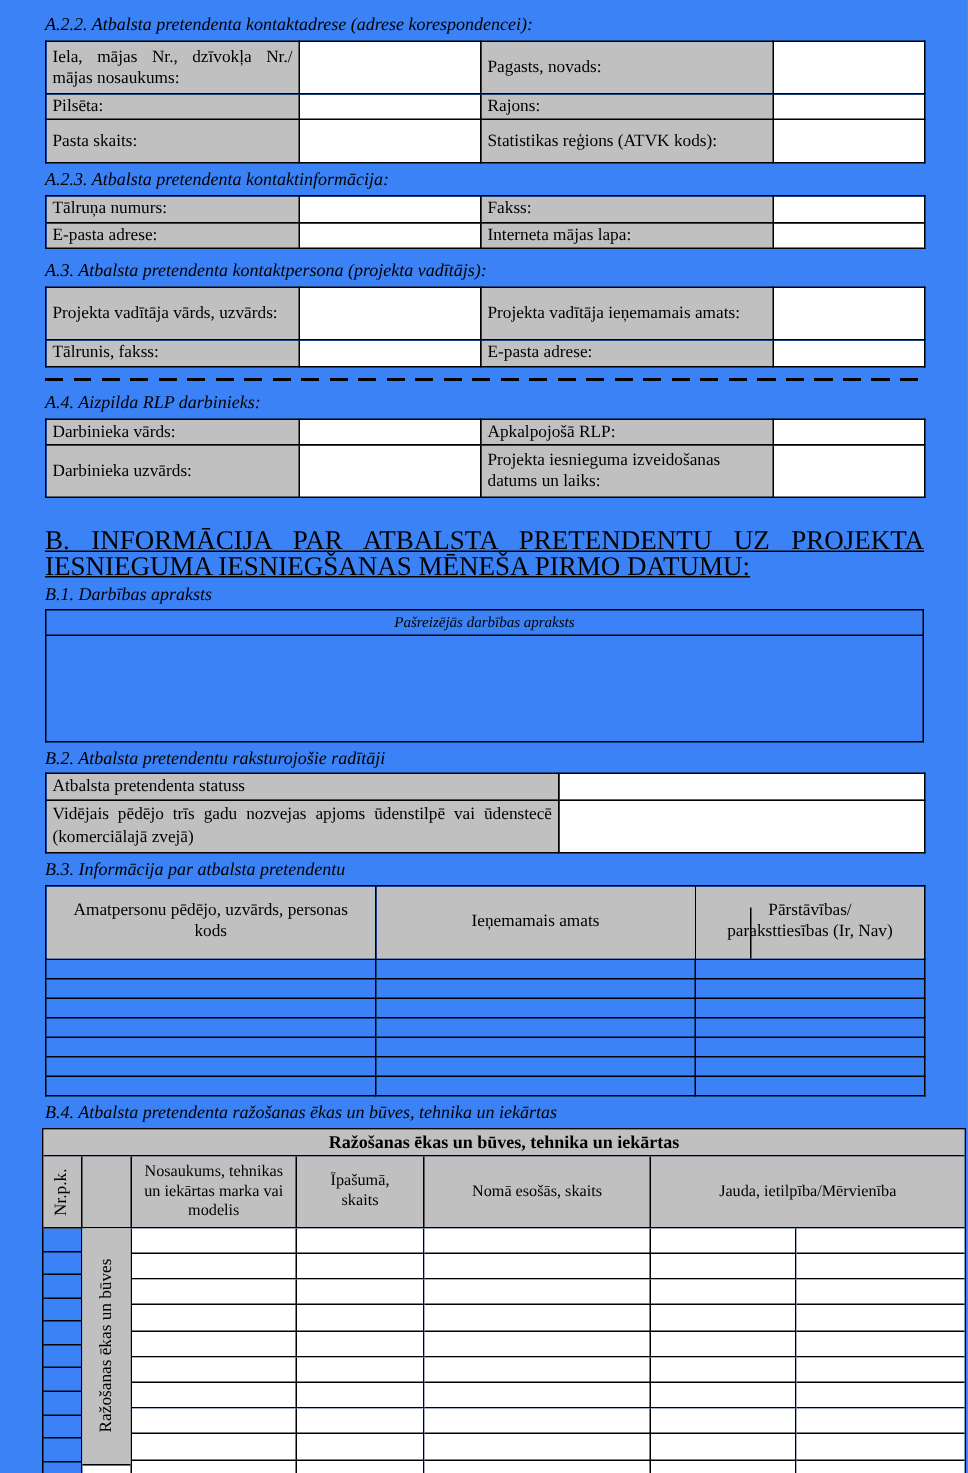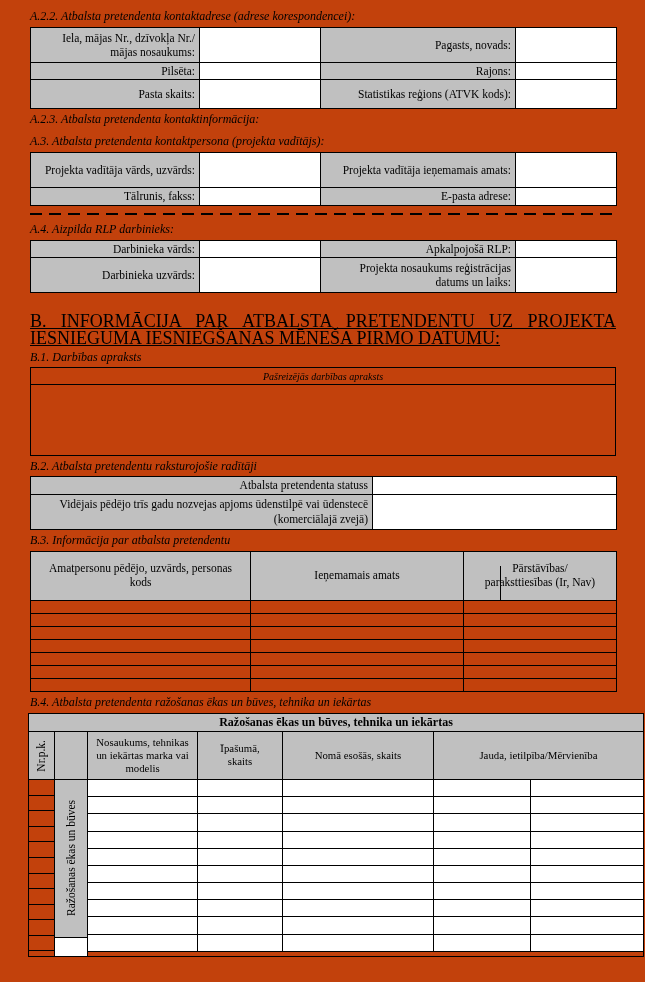--- a/index.html
+++ b/index.html
@@ -1,26 +1,26 @@
 <!DOCTYPE html>
 <html><head>
 <meta charset="utf-8">
 <style>
   html,body{margin:0;padding:0;background:#888;}
   .page{
-    position:relative;width:645px;height:982px;background:#c2410c;overflow:hidden;
+    position:relative;width:645px;height:982px;background:#3b82f6;overflow:hidden;
     box-sizing:border-box;padding:8px 29px 0 30px;color:#000;
     font-family:"Liberation Serif","DejaVu Serif",serif;
   }
   .sec{font-style:italic;font-size:12px;line-height:16px;font-weight:normal;margin:0;}
   .mt6{margin-top:6px;} .mt2{margin-top:2px;}
 
   table.frm{border-collapse:collapse;table-layout:fixed;width:586px;margin-top:3px;}
   .frm td{border:1px solid #000;font-size:11.5px;line-height:1.26;padding:1px 4px;
-          vertical-align:middle;overflow:hidden;box-sizing:border-box;text-align:right;}
+          vertical-align:middle;overflow:hidden;box-sizing:border-box;}
   td.lbl{background:#c0c0c0;}
   td.val{background:#ffffff;}
   .just{text-align:justify;}
   tr.h36 td{height:35px;} tr.h30 td{height:29px;} tr.h18 td{height:17px;}
 
   .dash{height:2px;margin:7px 0 6px 0;width:586px;
         background:repeating-linear-gradient(90deg,#000 0 12px,transparent 12px 19px);}
 
   .bhead{font-size:18px;line-height:17px;font-weight:normal;text-decoration:underline;
          text-align:justify;margin:20px 0 0 0;width:586px;}
@@ -90,66 +90,88 @@
     <tr class="h30">
       <td class="lbl">Pasta skaits:</td>
       <td class="val"></td>
       <td class="lbl just">Statistikas reģions (ATVK kods):</td>
       <td class="val"></td>
     </tr>
   </tbody>
     </table>
 
   <div class="sec mt2">A.2.3. Atbalsta pretendenta kontaktinformācija:</div>
-
-  <div class="sec mt6">A.3. Atbalsta pretendenta kontaktpersona (projekta vadītājs):</div>
   <table class="frm">
     <colgroup>
         <col style="width:169px">
         <col style="width:121px">
         <col style="width:195px">
         <col style="width:101px">
       </colgroup>
     <tbody>
-        <tr class="h36">
-      <td class="lbl just">Projekta vadītāja vārds, uzvārds:</td>
-      <td class="val"></td>
-      <td class="lbl just">Projekta vadītāja ieņemamais amats:</td>
+        <tr class="h18">
+      <td class="lbl">Tālruņa numurs:</td>
+      <td class="val"></td>
+      <td class="lbl">Fakss:</td>
       <td class="val"></td>
     </tr>
     <tr class="h18">
-      <td class="lbl">Tālrunis, fakss:</td>
-      <td class="val"></td>
       <td class="lbl">E-pasta adrese:</td>
       <td class="val"></td>
-    </tr>
-  </tbody>
-    </table>
-
-  <div class="dash"></div>
-
-  <div class="sec">A.4. Aizpilda RLP darbinieks:</div>
+      <td class="lbl">Interneta mājas lapa:</td>
+      <td class="val"></td>
+    </tr>
+  </tbody>
+    </table>
+
+  <div class="sec mt6">A.3. Atbalsta pretendenta kontaktpersona (projekta vadītājs):</div>
   <table class="frm">
     <colgroup>
         <col style="width:169px">
         <col style="width:121px">
         <col style="width:195px">
         <col style="width:101px">
       </colgroup>
     <tbody>
+        <tr class="h36">
+      <td class="lbl just">Projekta vadītāja vārds, uzvārds:</td>
+      <td class="val"></td>
+      <td class="lbl just">Projekta vadītāja ieņemamais amats:</td>
+      <td class="val"></td>
+    </tr>
+    <tr class="h18">
+      <td class="lbl">Tālrunis, fakss:</td>
+      <td class="val"></td>
+      <td class="lbl">E-pasta adrese:</td>
+      <td class="val"></td>
+    </tr>
+  </tbody>
+    </table>
+
+  <div class="dash"></div>
+
+  <div class="sec">A.4. Aizpilda RLP darbinieks:</div>
+  <table class="frm">
+    <colgroup>
+        <col style="width:169px">
+        <col style="width:121px">
+        <col style="width:195px">
+        <col style="width:101px">
+      </colgroup>
+    <tbody>
         <tr class="h18">
       <td class="lbl">Darbinieka vārds:</td>
       <td class="val"></td>
       <td class="lbl">Apkalpojošā RLP:</td>
       <td class="val"></td>
     </tr>
     <tr class="h36">
       <td class="lbl">Darbinieka uzvārds:</td>
       <td class="val"></td>
-      <td class="lbl">Projekta nosaukums reģistrācijas datums un laiks:</td>
+      <td class="lbl">Projekta iesnieguma izveidošanas datums un laiks:</td>
       <td class="val"></td>
     </tr>
   </tbody>
     </table>
 
   <div class="bhead">B. INFORMĀCIJA PAR ATBALSTA PRETENDENTU UZ PROJEKTA IESNIEGUMA IESNIEGŠANAS MĒNEŠA PIRMO DATUMU:</div>
 
   <div class="sec mt2">B.1. Darbības apraksts</div>
   <table class="b1t">
     <tbody>

